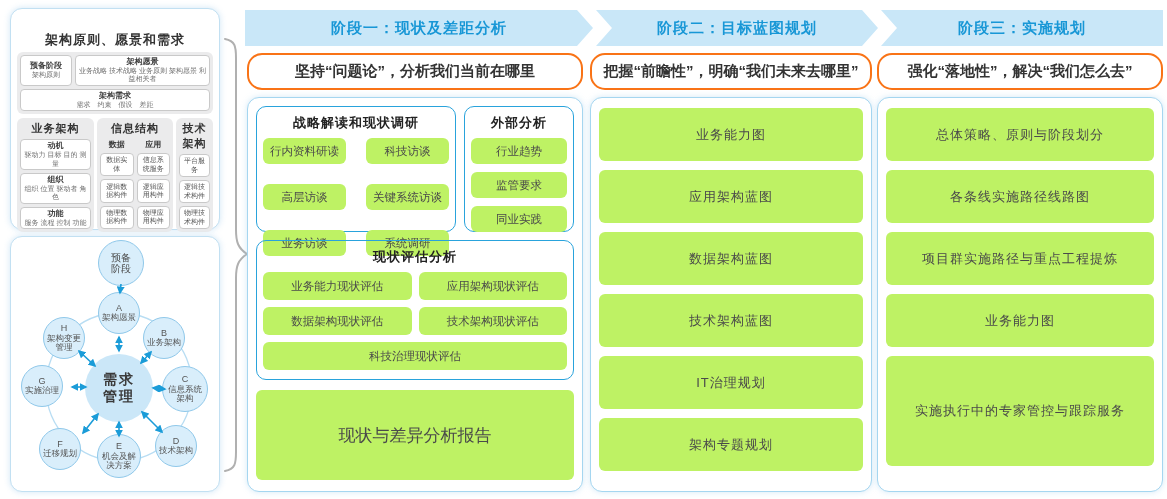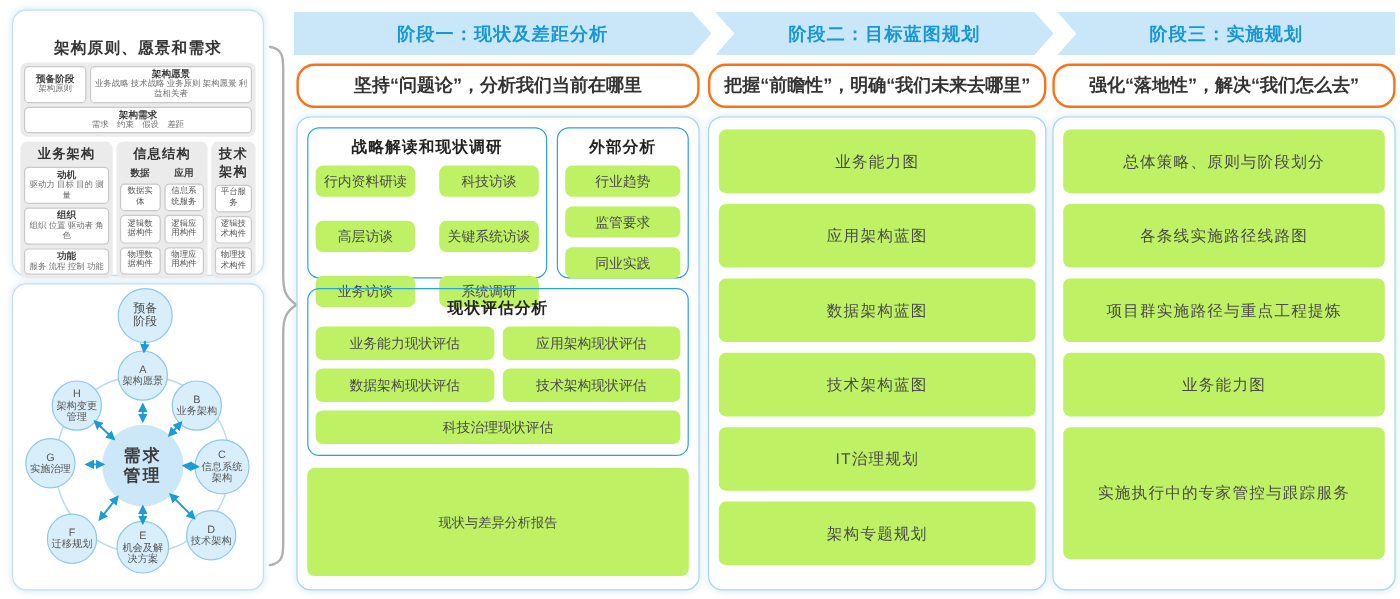--- a/index.html
+++ b/index.html
@@ -79,21 +79,21 @@
   .secC{left:8px;top:142px;width:318px;height:140px;}
   .gridA{display:grid;grid-template-columns:1fr 1fr;gap:20px;}
   .gridB{display:flex;flex-direction:column;gap:8px;}
   .gridC{display:grid;grid-template-columns:1fr 1fr;gap:7px;}
   .gbox{background:#bef264;border-radius:6px;color:#4a4a4a;display:flex;align-items:center;justify-content:center;
         font-size:11.5px;text-align:center;}
   .gridA .gbox{height:26px;}
   .gridB .gbox{height:26px;}
   .gridC .gbox{height:28px;}
   .gridC .full{grid-column:1 / span 2;}
-  .report{position:absolute;left:8px;top:292px;width:318px;height:90px;font-size:11px;}
+  .report{position:absolute;left:8px;top:292px;width:318px;height:90px;font-size:17px;}
 
   .stack{position:absolute;left:8px;top:10px;right:8px;display:flex;flex-direction:column;gap:9px;}
   .stack .gbox{height:53px;font-size:13px;letter-spacing:1px;}
   .stack .tall{height:110px;}
 </style>
 </head>
 <body>
 
 <div class="lpanel tl-panel">
   <div class="tl-title">架构原则、愿景和需求</div>

